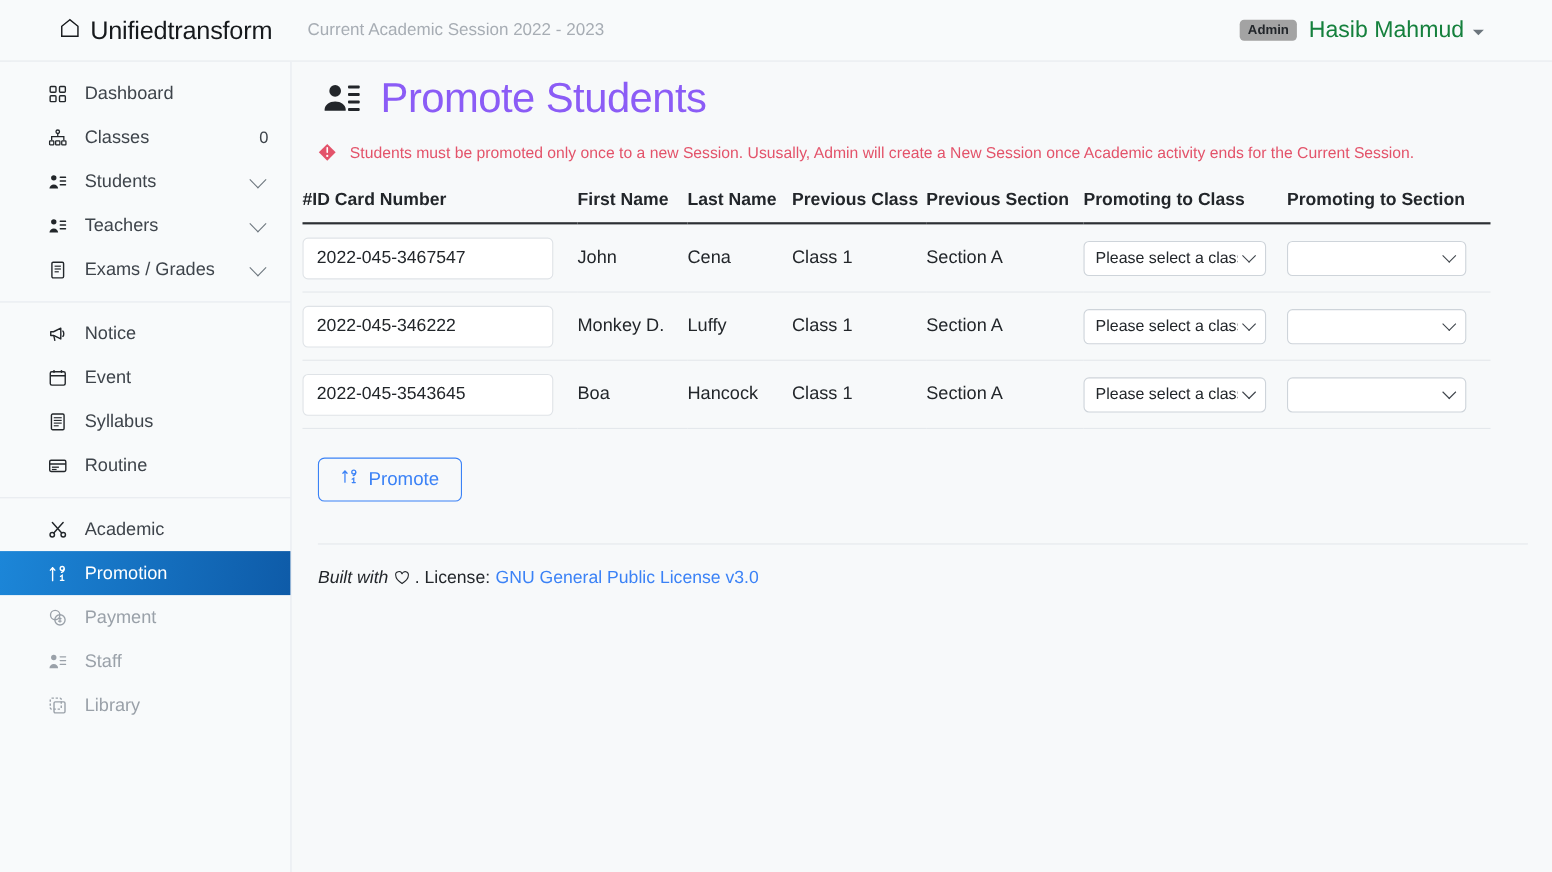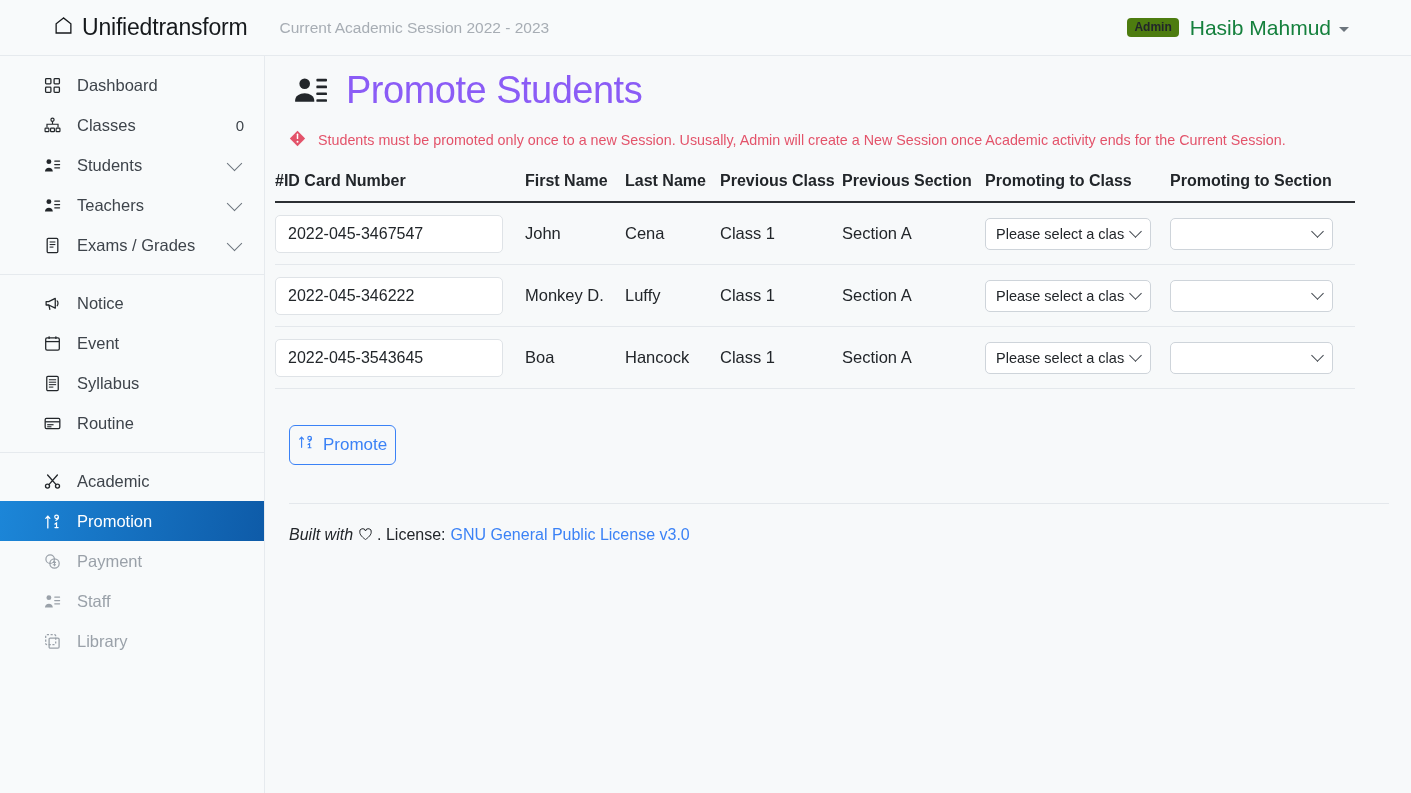--- a/index.html
+++ b/index.html
@@ -31,21 +31,21 @@
   #session-text {
     margin-left: 32px;
     font-size: 15.5px;
     color: #a7adb4;
   }
   #nav-right {
     margin-left: auto; margin-right: 62px;
     display: flex; align-items: center; gap: 11px;
   }
   #admin-badge {
-    background: #4d7c0f; color: #22262a;
+    background: #a3a3a3; color: #22262a;
     font-size: 12px; font-weight: bold;
     border-radius: 4px;
     padding: 3px 7px 4px 7px;
     line-height: 1;
   }
   #user-name {
     font-size: 21px; color: #15803d;
   }
   #user-caret {
     width: 0; height: 0;
@@ -206,24 +206,24 @@
     transform: rotate(45deg);
     margin-top: -4px;
     margin-left: 6px;
     flex-shrink: 0;
   }
   .sel.wide { width: 163px; }
   .sel.wide .selchev { margin-left: auto; }
 
   
   #promote-btn {
-    margin: 36px 0 0 24px;
+    margin: 26px 0 0 24px;
     display: inline-flex; align-items: center; gap: 9px;
     height: 40px;
-    padding: 0 8px;
+    padding: 0 20px;
     border: 1px solid #3b82f6;
     border-radius: 6px;
     background: transparent;
     color: #3b82f6;
     font-size: 17px;
     font-family: "Liberation Sans", sans-serif;
     cursor: pointer;
   }
 
   

